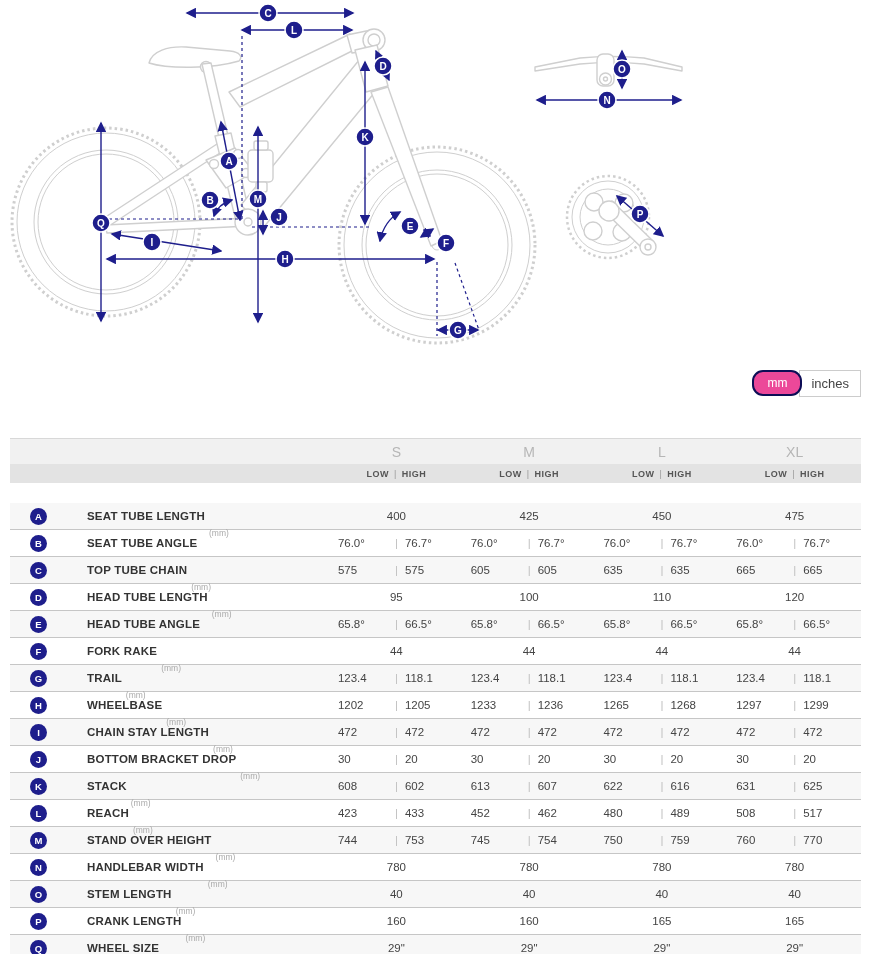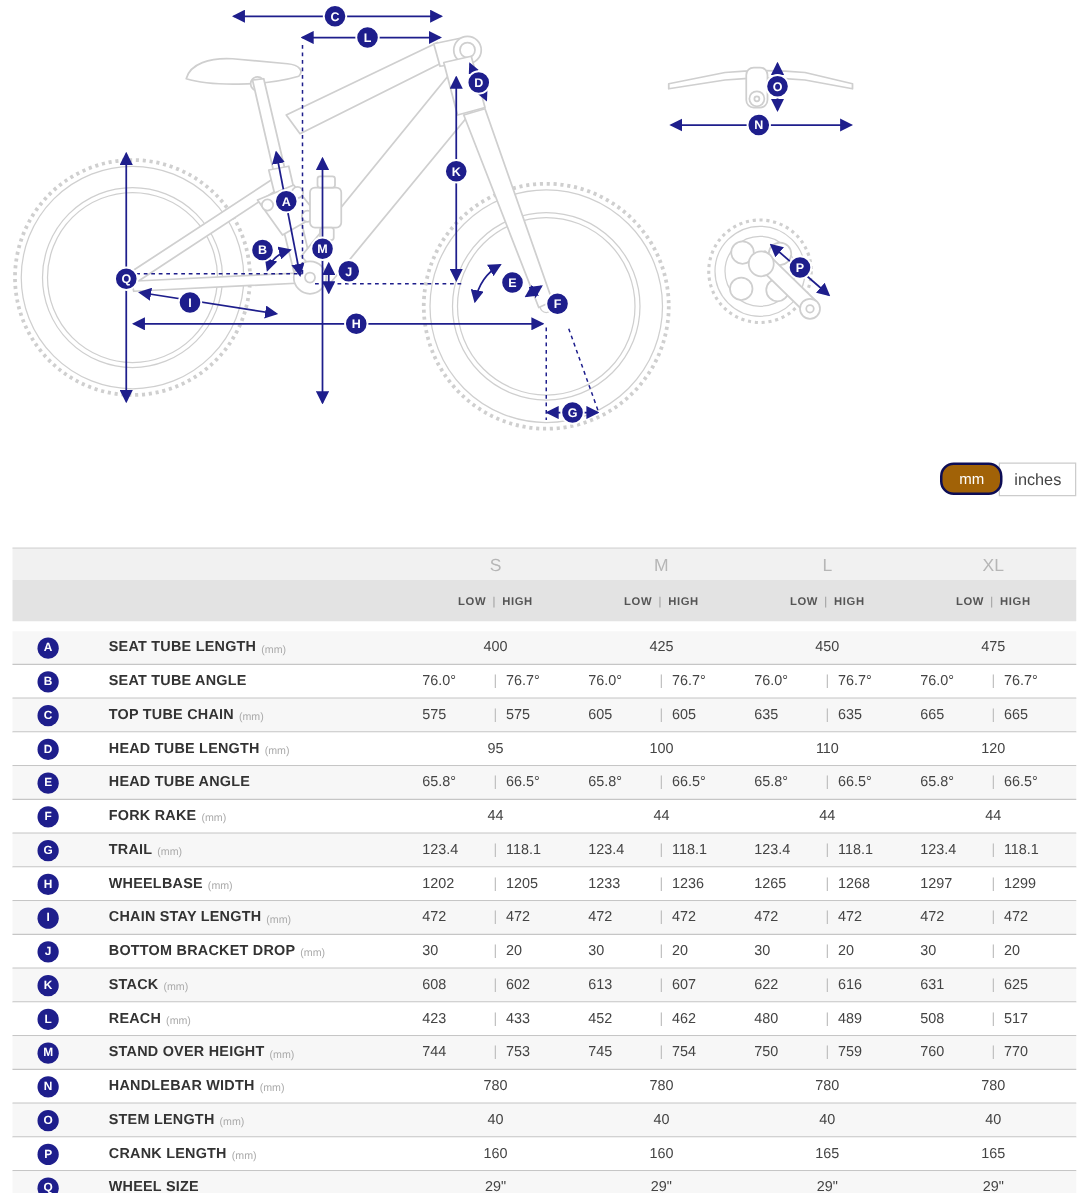--- a/index.html
+++ b/index.html
@@ -11,42 +11,42 @@
   .bike-thin{stroke:#cfcfcf;stroke-width:1;fill:none;}
   .knob{stroke:#cfcfcf;stroke-width:3;fill:none;stroke-dasharray:2.5 3;}
   .knob2{stroke:#cfcfcf;stroke-width:2.5;fill:none;stroke-dasharray:2.5 3;}
   .dim{stroke:#1e1e8c;stroke-width:1.4;fill:none;}
   .dim-dash{stroke:#1e1e8c;stroke-width:1.2;fill:none;stroke-dasharray:3 3;}
   .badge-c{fill:#1e1e8c;stroke:#fff;stroke-width:1.5;}
   .badge-t{fill:#fff;font-family:"Liberation Sans",sans-serif;font-size:10px;font-weight:bold;text-anchor:middle;}
 
   
   .toggle-row{display:flex;justify-content:flex-end;padding:6px 10px 0 0;height:30px;align-items:center;}
-  .btn-mm{background:#a16207;color:#fff;border:2px solid #0d0d55;border-radius:11px;
+  .btn-mm{background:#ec4899;color:#fff;border:2px solid #0d0d55;border-radius:11px;
           font-family:"Liberation Sans",sans-serif;font-size:12px;padding:4px 13px;cursor:pointer;position:relative;z-index:2;}
   .btn-inches{background:#fff;color:#444;border:1px solid #ccc;font-family:"Liberation Sans",sans-serif;
           font-size:13px;padding:5px 11px;margin-left:-3px;cursor:pointer;}
 
   
   .geo-table{margin:40px 10px 0 10px;}
   .gt-row{display:grid;grid-template-columns:320px 1fr 1fr 1fr 1fr;align-items:center;}
   .gt-head1{background:#f1f1f1;height:25px;border-top:1px solid #d8d8d8;}
   .gt-size{text-align:center;color:#b6b6b6;font-size:14px;}
-  .gt-head2{background:#e3e3e3;height:33px;margin-bottom:8px;}
+  .gt-head2{background:#e3e3e3;height:19px;margin-bottom:20px;}
   .gt-sub{text-align:center;font-size:9px;font-weight:bold;color:#555;letter-spacing:.5px;}
   .sub-sep{color:#9a9a9a;font-weight:normal;padding:0 5px;}
   .gt-r{height:26px;border-bottom:1px solid #c6c6c6;}
   .gt-r:first-of-type{border-top:1px solid #c6c6c6;}
   .row-odd{background:#f7f7f7;}
   .row-even{background:#fff;}
   .gt-label{display:flex;align-items:center;padding-left:20px;}
   .badge{width:17px;height:17px;border-radius:50%;background:#1e1e8c;color:#fff;font-size:9.5px;
          font-weight:bold;display:flex;align-items:center;justify-content:center;flex:0 0 17px;}
   .lbl{margin-left:40px;font-size:11.5px;color:#333;letter-spacing:.2px;white-space:nowrap;font-weight:bold;}
-  .unit{font-size:8.5px;color:#aaa;margin-left:4px;position:relative;top:1px;}
+  .unit{font-size:8.5px;color:#aaa;margin-left:4px;position:relative;top:17px;}
   .gt-cell{display:flex;justify-content:center;align-items:center;font-size:11.5px;color:#444;}
   .v-lo{width:50px;text-align:left;}
   .v-hi{width:50px;text-align:left;}
   .v-sep{padding:0 7px;color:#c0c0c0;}
 </style>
 </head>
 <body>
 
 <div class="diagram-wrap">
 <svg width="871" height="362" viewBox="0 0 871 362" xmlns="http://www.w3.org/2000/svg">

